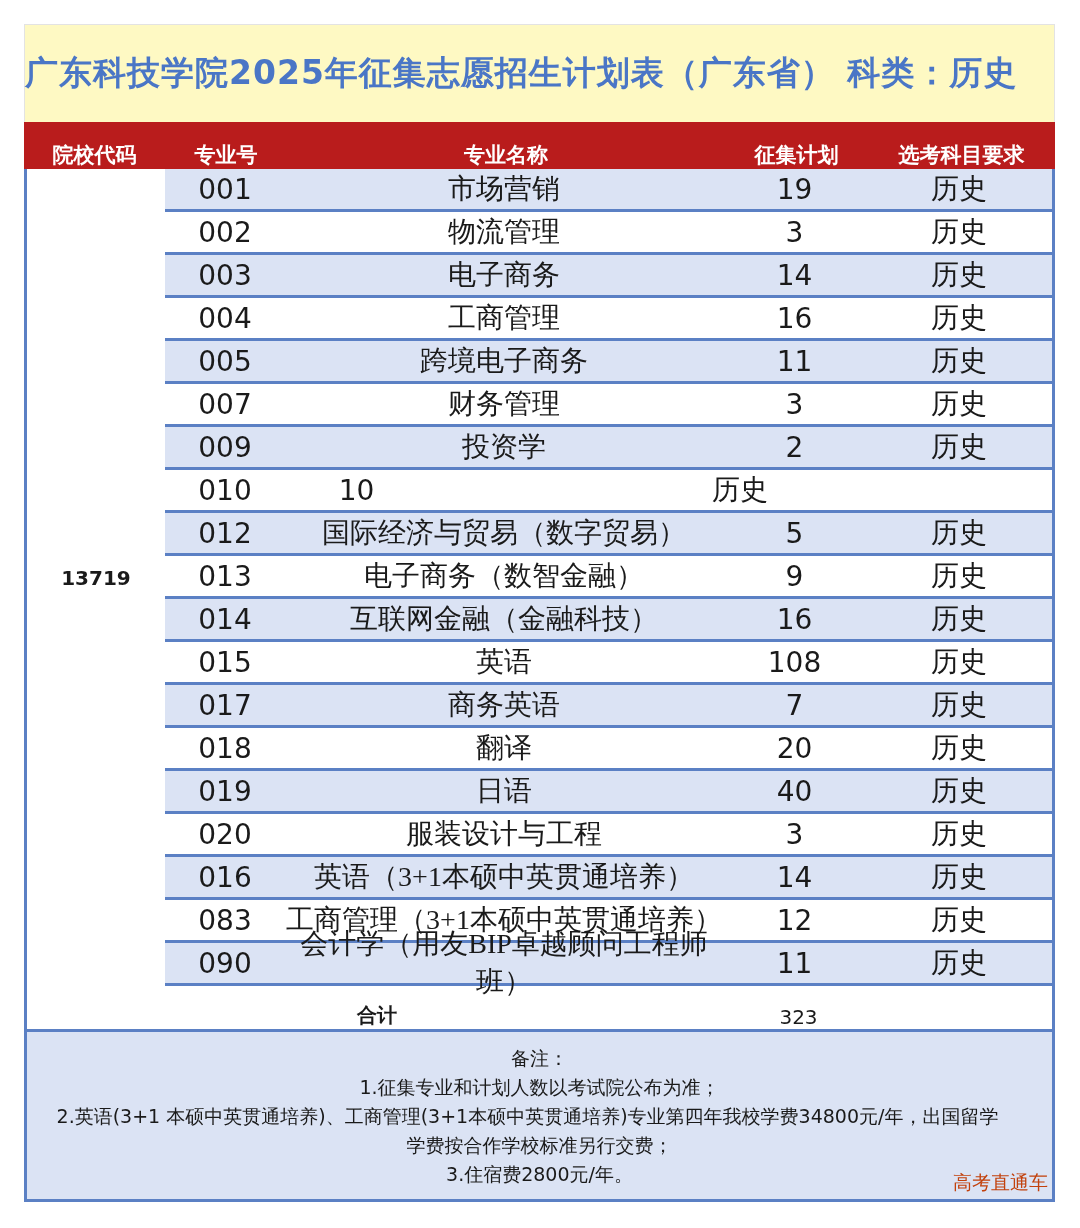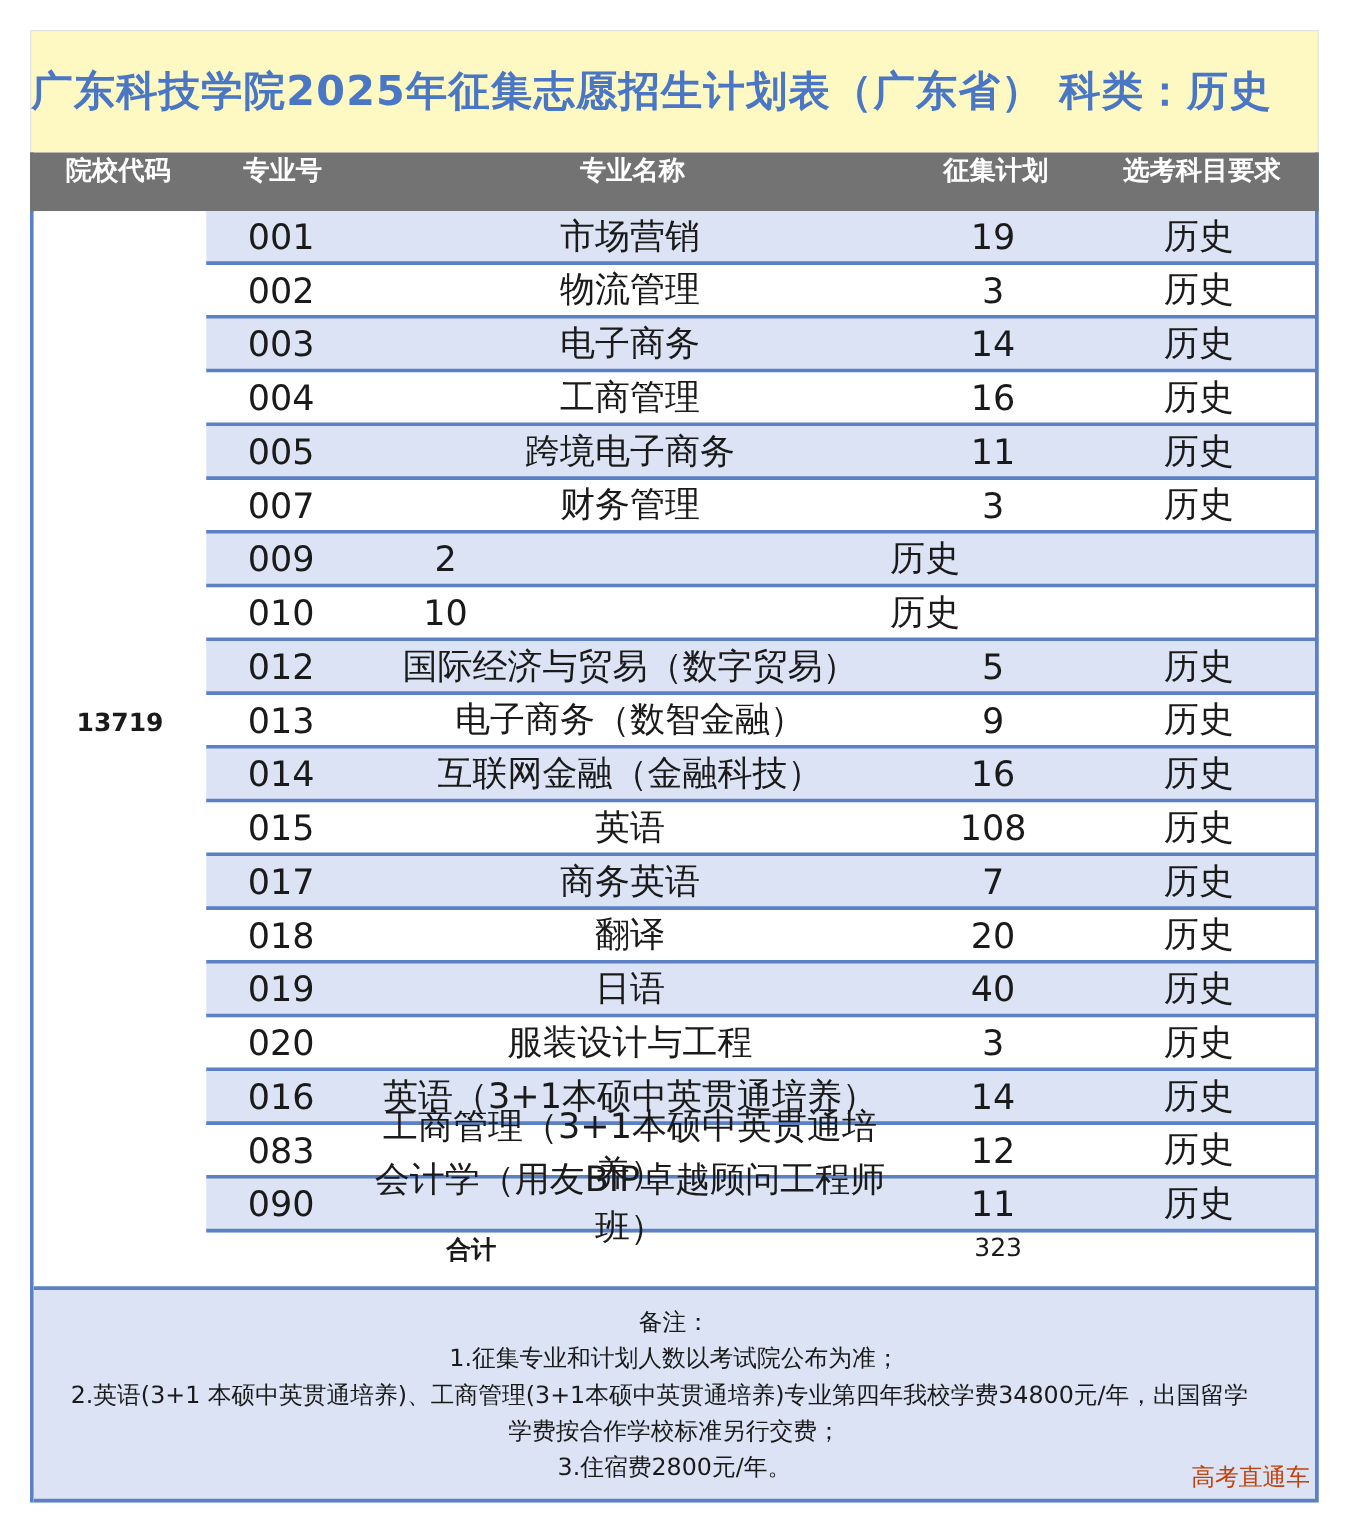--- a/index.html
+++ b/index.html
@@ -3,36 +3,36 @@
 <meta charset="utf-8">
 <style>
   html, body { margin: 0; padding: 0; background: #ffffff; }
   body { width: 1080px; height: 1228px; position: relative; overflow: hidden;
          font-family: "DejaVu Sans", "Liberation Sans", sans-serif; color: #1a1a1a; }
   .sheet { position: absolute; left: 24px; top: 24px; width: 1031px; }
   .title-box { height: 98px; border: 1px solid #e3e3e3; border-bottom: none; background: #fef9c3;
                display: flex; align-items: center; justify-content: flex-start; box-sizing: border-box; }
   .title { font-size: 33px; font-weight: bold; color: #4a76c6; letter-spacing: 1px; white-space: nowrap; }
   .table { position: relative; border-left: 3px solid #5b80c4; border-right: 3px solid #5b80c4; box-sizing: border-box; }
-  .hdr { display: flex; height: 47px; background: #737373; color: #fff; font-weight: bold; font-size: 21px; align-items: flex-start; margin-left: -3px; margin-right: -3px; }
+  .hdr { display: flex; height: 47px; background: #b91c1c; color: #fff; font-weight: bold; font-size: 21px; align-items: flex-end; margin-left: -3px; margin-right: -3px; }
   .c1 { width: 141px; text-align: center; flex: none; }
   .c2 { width: 122px; text-align: center; flex: none; }
-  .c3 { width: 438px; text-align: center; flex: none; }
+  .c3 { width: 438px; text-align: center; flex: none; font-family: Liberation Serif, serif; }
   .c4 { width: 143px; text-align: center; flex: none; }
   .c5 { flex: 1; text-align: center; }
   .body { display: flex; }
   .code-col { width: 138px; flex: none; display: flex; align-items: center; justify-content: center;
               font-size: 20px; font-weight: bold; background: #fff; }
   .rows { flex: 1; }
   .row { display: flex; height: 40px; align-items: center; font-size: 28px; border-bottom: 3px solid #5b80c4; }
   .row.shade { background: #dbe3f4; }
   .row.plain { background: #ffffff; }
   .row .c2 { width: 120px; }
   .row .c3 { width: 438px; }
-  .total { display: flex; height: 43px; align-items: flex-start; font-size: 20px; background: #fff;
+  .total { display: flex; height: 43px; align-items: flex-end; font-size: 20px; background: #fff;
            border-bottom: 3px solid #5b80c4; }
   .total .label { width: 700px; text-align: center; font-weight: bold; padding-left: 0; box-sizing: border-box; }
   .total .val { width: 143px; text-align: center; }
   .notes { background: #dbe3f4; height: 170px; border-bottom: 3px solid #5b80c4; position: relative;
            text-align: center; font-size: 19px; line-height: 29px; padding-top: 12px; box-sizing: border-box; }
   .notes div { white-space: nowrap; }
   .watermark { position: absolute; right: 4px; bottom: 2px; font-size: 19px; color: #c2410c; }
 </style>
 </head>
 <body>
@@ -85,20 +85,21 @@
             <div class="c5">历史</div>
           </div>
           <div class="row plain">
             <div class="c2">007</div>
             <div class="c3">财务管理</div>
             <div class="c4">3</div>
             <div class="c5">历史</div>
           </div>
           <div class="row shade">
             <div class="c2">009</div>
+            <div class="c3">投资学</div>
             <div class="c4">2</div>
             <div class="c5">历史</div>
           </div>
           <div class="row plain">
             <div class="c2">010</div>
             <div class="c4">10</div>
             <div class="c5">历史</div>
           </div>
           <div class="row shade">
             <div class="c2">012</div>

